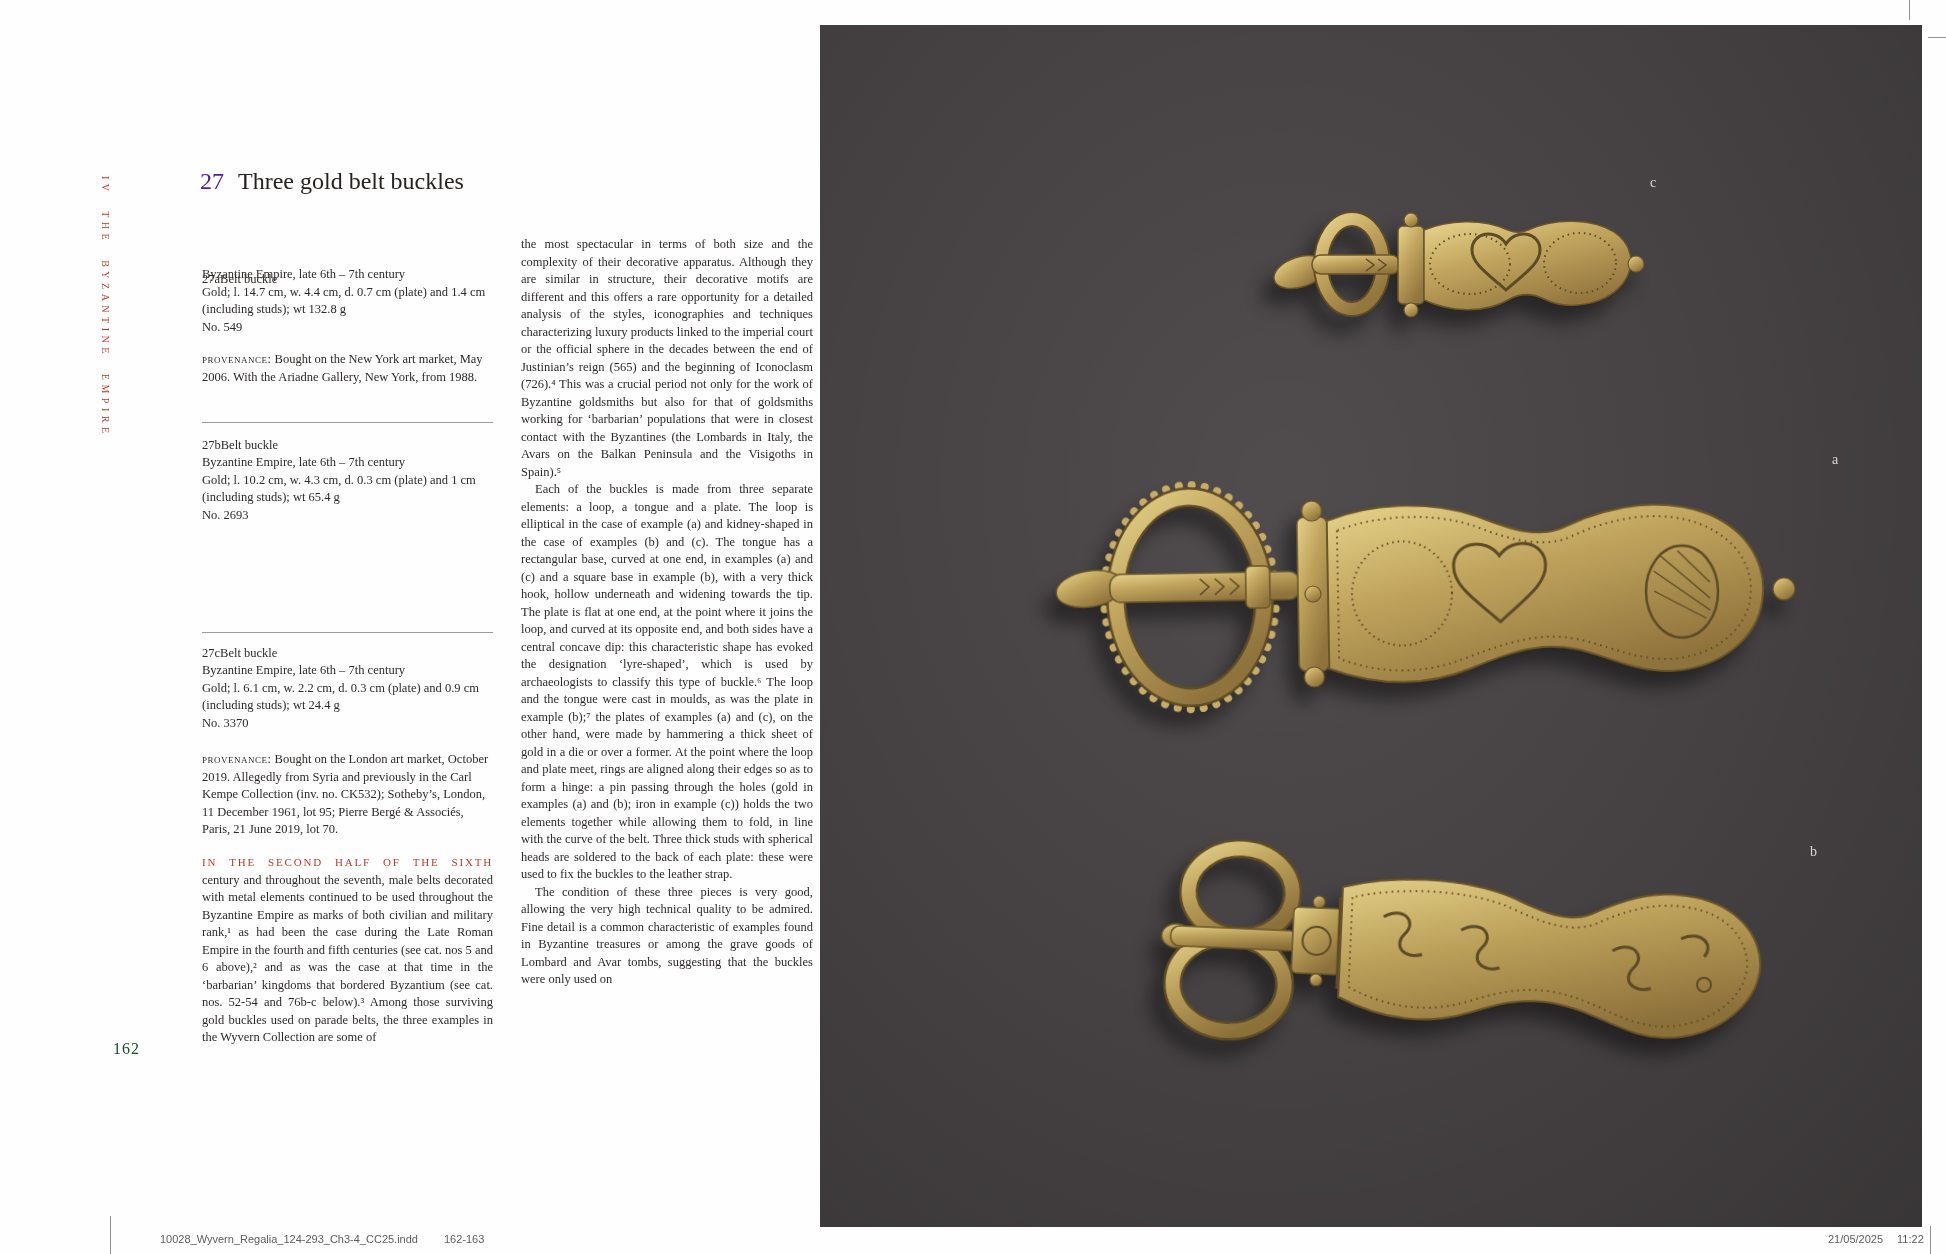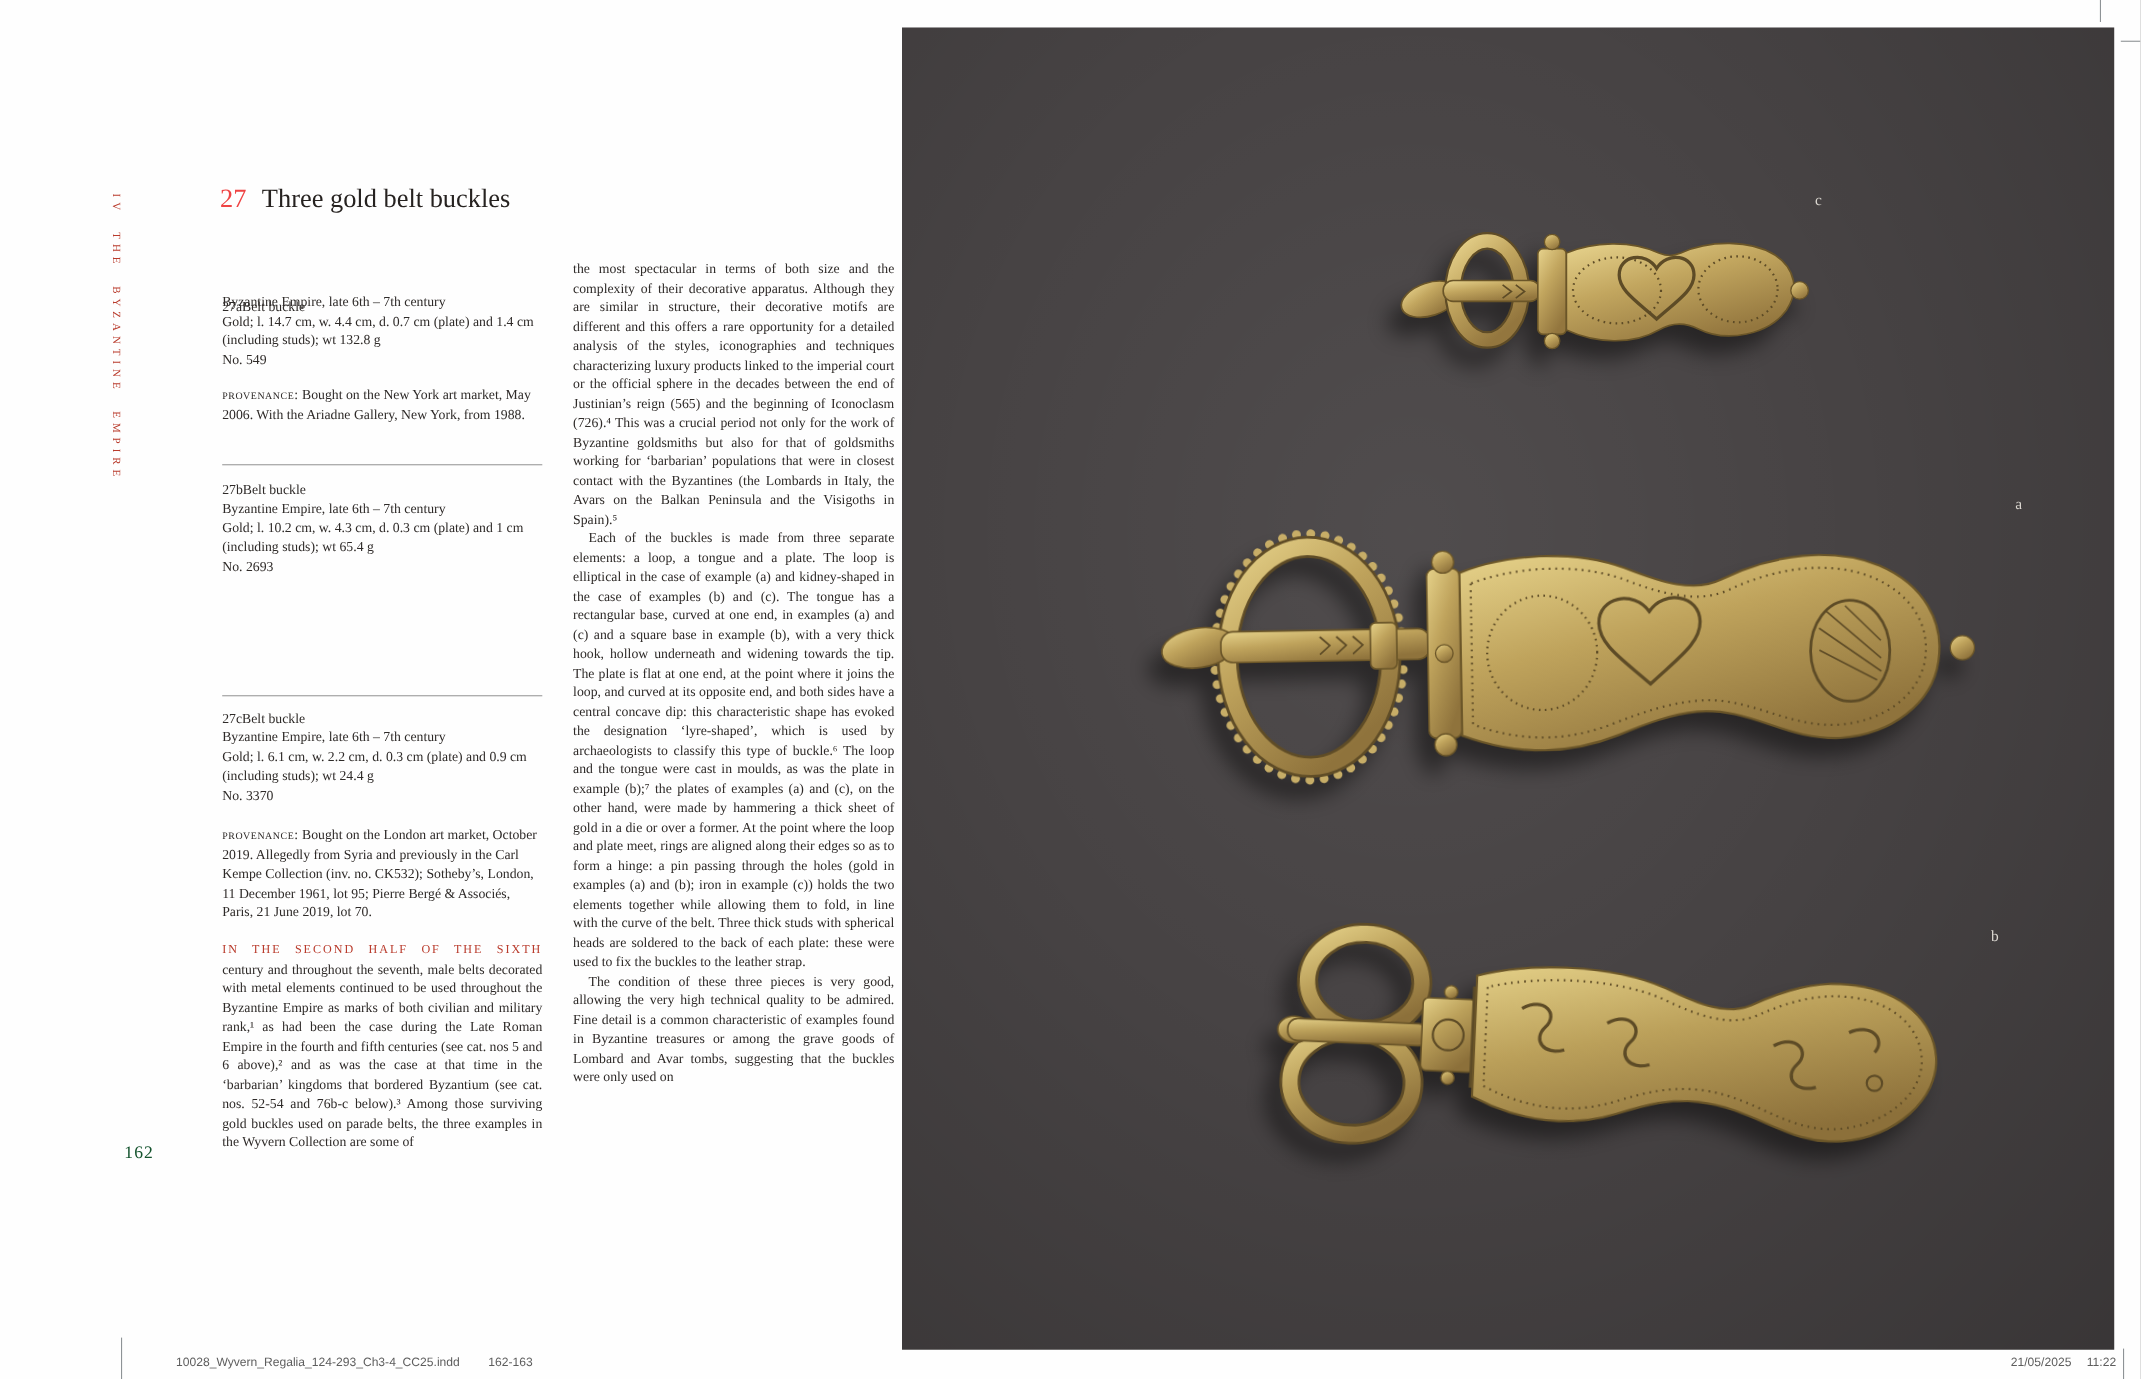--- a/index.html
+++ b/index.html
@@ -4,21 +4,21 @@
 <style>
   html,body{margin:0;padding:0;background:#e8e8e8;}
   .page{position:relative;width:1946px;height:1254px;background:#fefefe;overflow:hidden;
         font-family:"Liberation Serif","DejaVu Serif",serif;color:#2e2a28;}
   .abs{position:absolute;}
 
   
   #sidebar-text{left:100px;top:176px;height:330px;writing-mode:vertical-rl;text-orientation:mixed;
     color:#b93b2c;font-size:10px;letter-spacing:4.5px;word-spacing:9px;}
   #title{left:200px;top:168px;font-size:24px;white-space:nowrap;}
-  #title .num{color:#ef4444;}
+  #title .num{color:#4c1d95;}
   #title .txt{margin-left:14px;color:#262220;}
 
   .c1{left:202px;width:291px;font-size:12.5px;line-height:17.5px;}
   .rule{left:202px;width:291px;height:1px;background:#9b9b9b;}
   .smallcaps{font-variant:small-caps;letter-spacing:0.5px;}
   .just{text-align:justify;}
   .leadin{color:#b93b2c;font-size:11px;letter-spacing:1.8px;word-spacing:3px;}
 
   #h27a{top:249px;margin-top:22px;} #det27a{top:266px;} #prov27a{top:351px;}
   #rule1{top:422px;}

